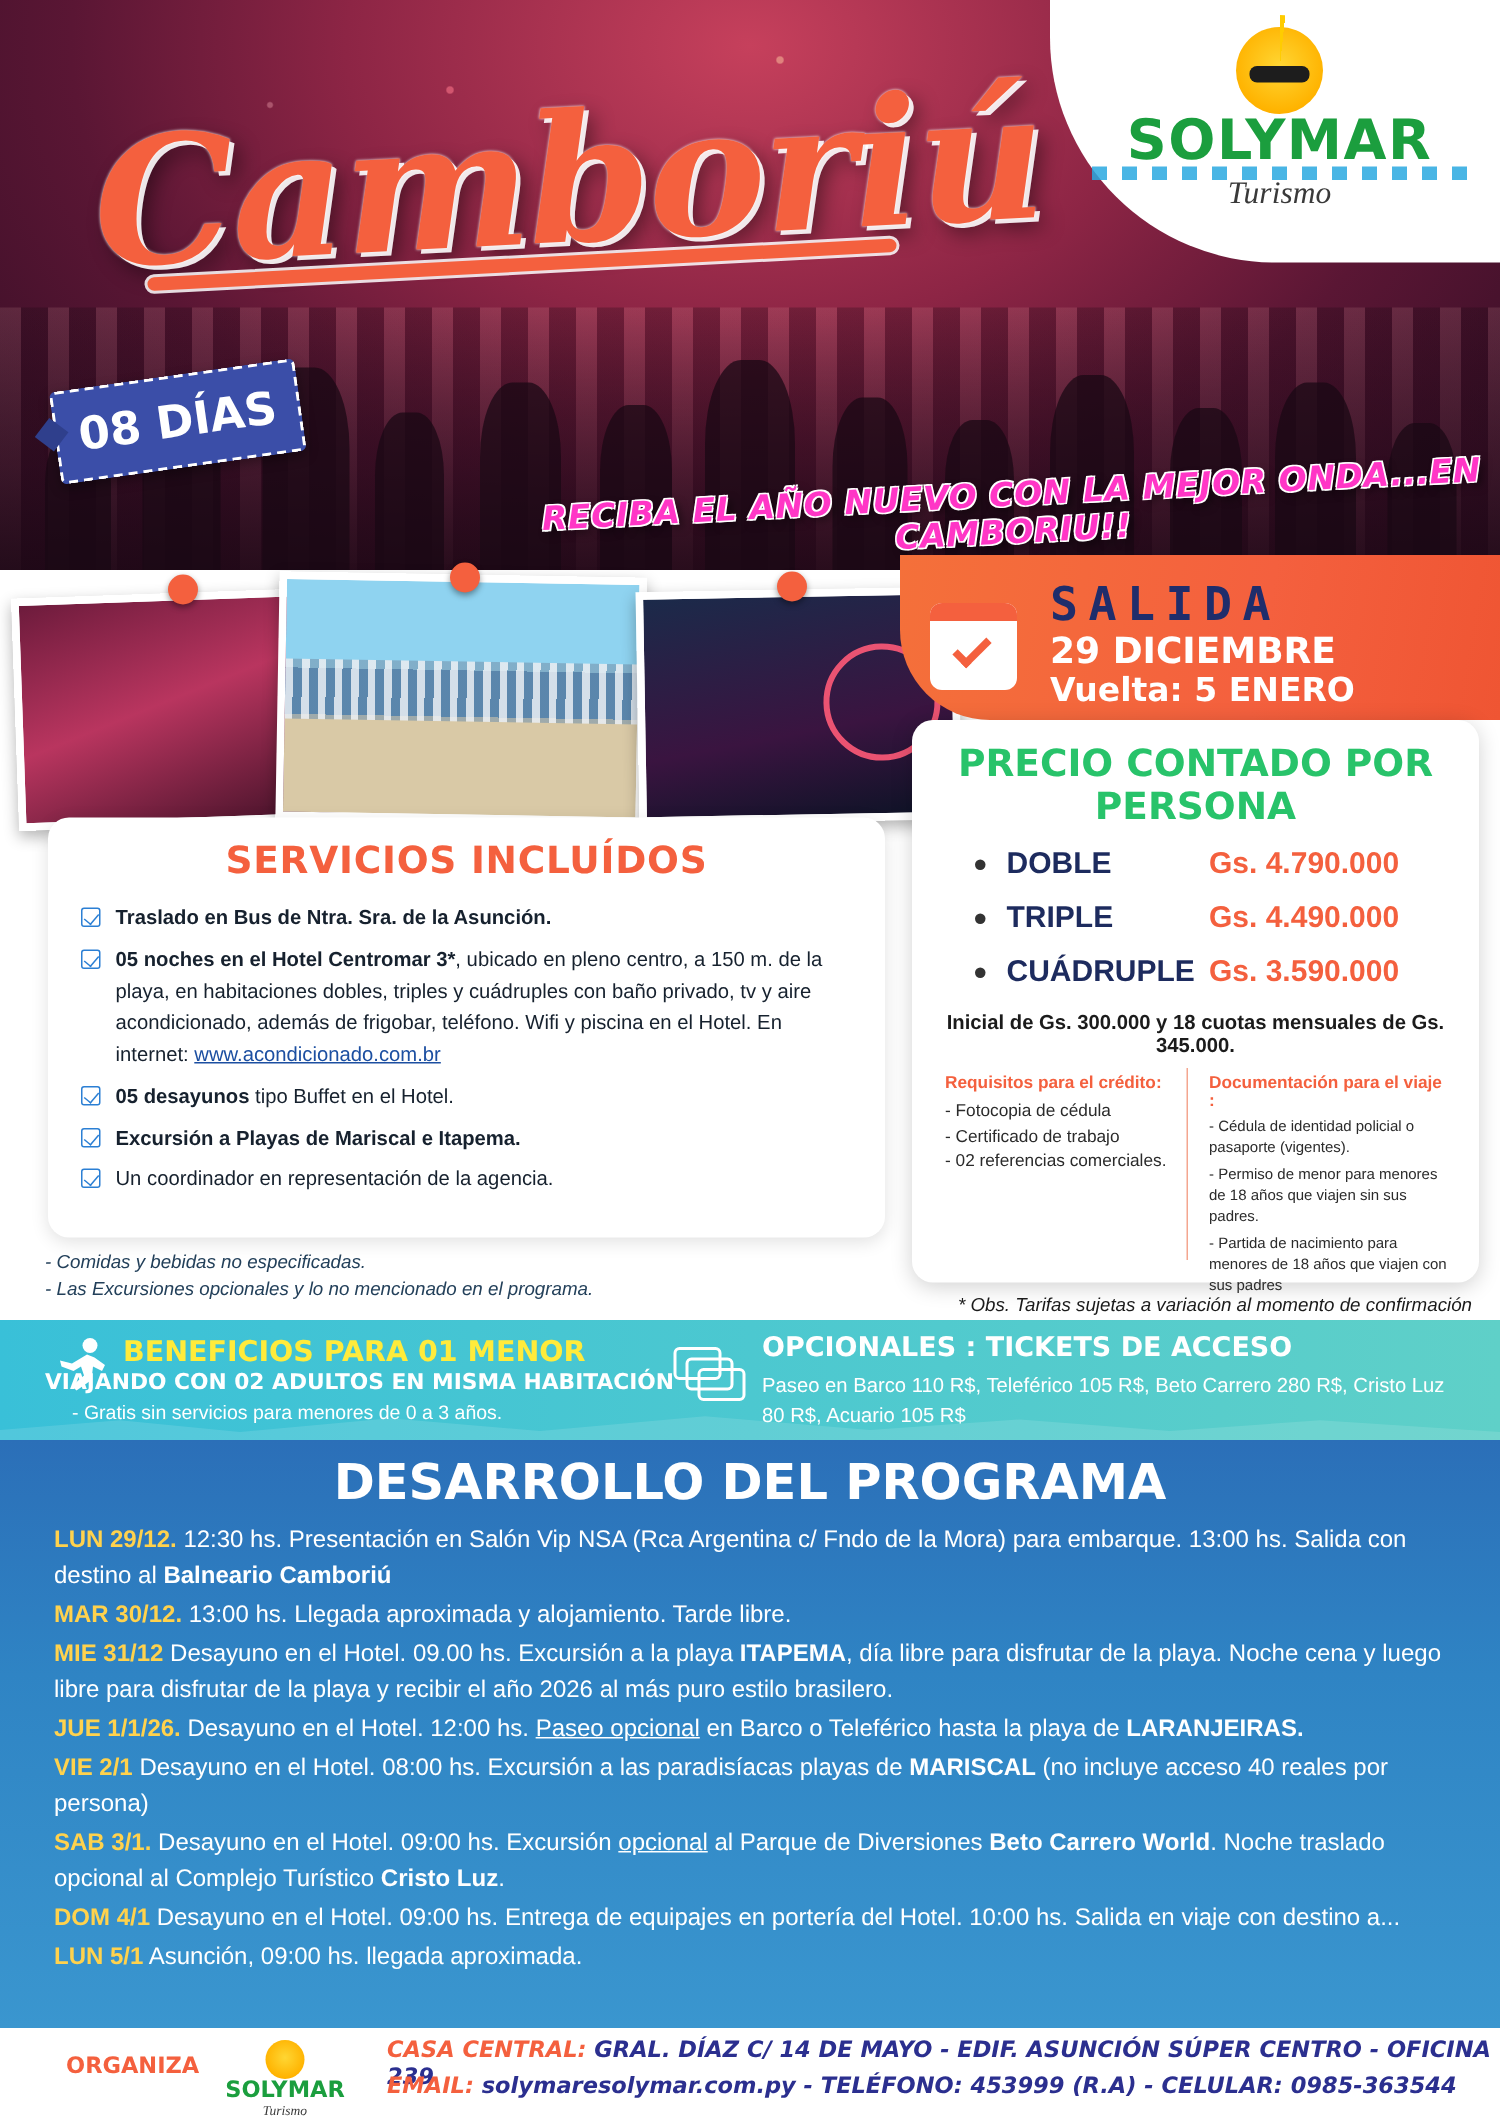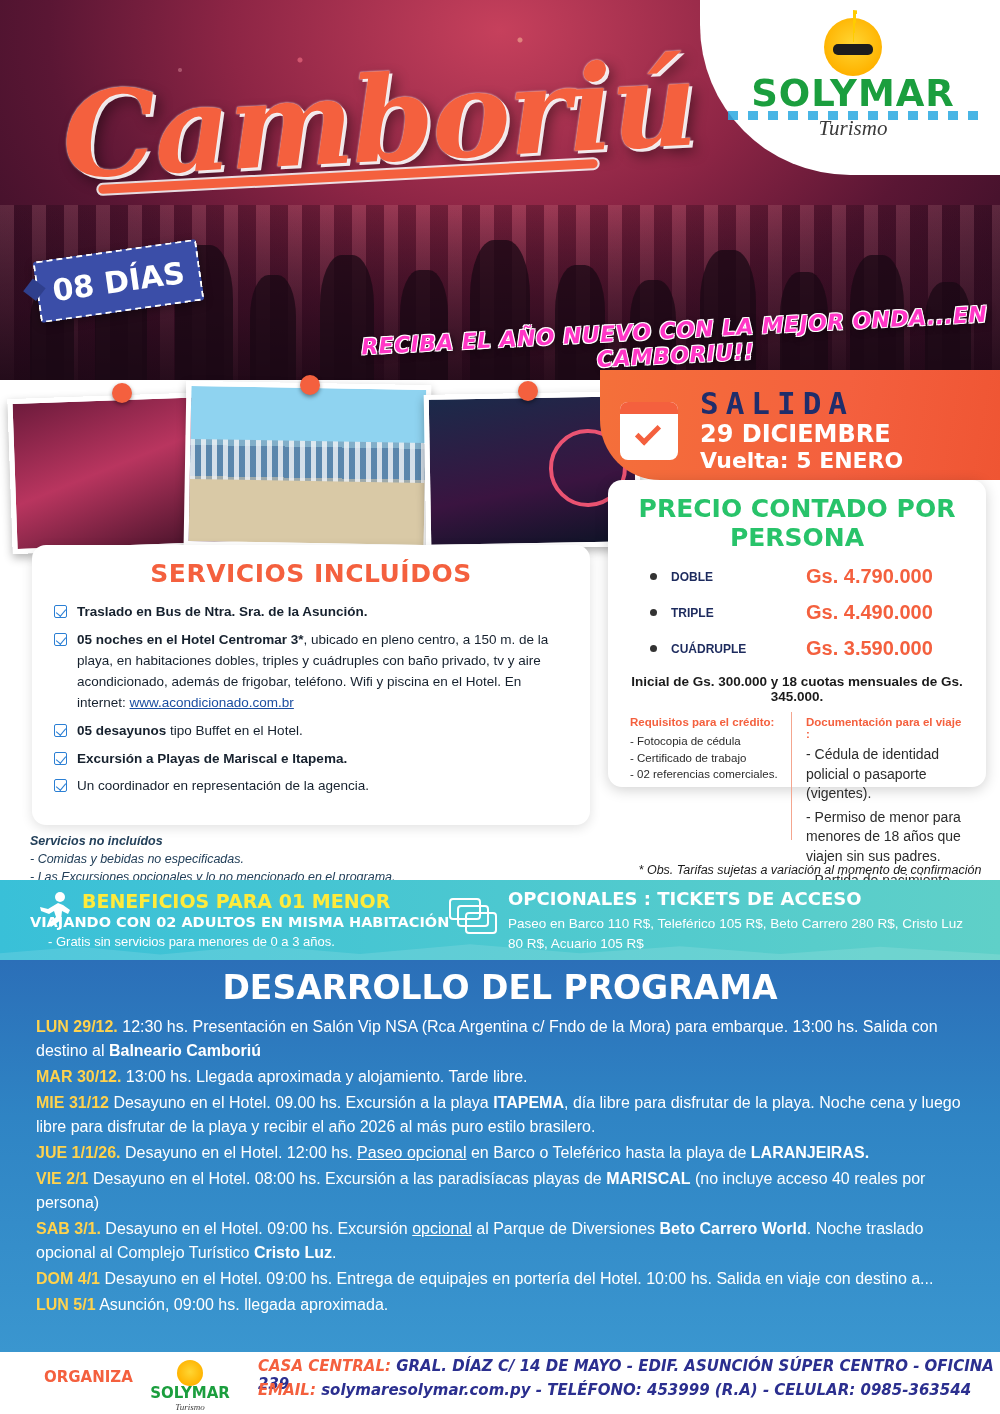--- a/index.html
+++ b/index.html
@@ -157,52 +157,52 @@
     position:absolute; left:700px; top:420px; font-family:"DejaVu Sans", sans-serif;
     font-weight:bold; font-size:24px; color:#ffffff;
   }
   .salida-d2{
     position:absolute; left:700px; top:448px; font-family:"DejaVu Sans", sans-serif;
     font-weight:bold; font-size:22px; color:#ffffff;
   }
 
   
   .price-panel{
-    position:absolute; left:608px; top:480px; width:378px; height:307px;
+    position:absolute; left:608px; top:480px; width:378px; height:375px;
     background:#ffffff; border-radius:14px; box-shadow:0 3px 14px rgba(0,0,0,.18);
   }
   .price-title{
     text-align:center; margin-top:14px;
     font-family:"DejaVu Sans", sans-serif; font-weight:bold; font-size:25px;
     color:#28c36a;
   }
   .price-pill{
     width:300px; margin:10px auto 0; height:27px; border-radius:14px;
     background:#3fc97a; color:#fff; font-size:15px;
     display:flex; align-items:center; justify-content:center;
   }
   .price-row{
     display:flex; align-items:center; margin:13px 0 0 42px;
   }
   .price-row .dot{ width:7px; height:7px; border-radius:50%; background:#333; margin-right:14px; }
-  .price-row .lbl{ width:135px; font-weight:bold; font-size:12px; color:#1d2b5e; }
+  .price-row .lbl{ width:135px; font-weight:bold; font-size:20px; color:#1d2b5e; }
   .price-row .val{ font-weight:bold; font-size:20px; color:#f4603e; }
   .price-note{
     text-align:center; font-size:13.5px; font-weight:bold; color:#1b1b1b; margin-top:14px;
   }
   .req-box{
     position:absolute; left:14px; top:232px; width:170px; height:128px;
     border-right:1.5px solid #f4a68f; padding:4px 8px;
   }
   .doc-box{
     position:absolute; left:190px; top:232px; width:178px; height:128px; padding:4px 8px;
   }
   .req-h{ color:#f4603e; font-weight:bold; font-size:11.5px; margin-bottom:5px; }
   .req-li{ font-size:11.5px; color:#2b2b2b; line-height:1.45; }
-  .doc-li{ font-size:14px; color:#2b2b2b; line-height:1.4; margin-bottom:4px; }
+  .doc-li{ font-size:10px; color:#2b2b2b; line-height:1.4; margin-bottom:4px; }
   .obs{
     position:absolute; left:635px; top:862px; width:350px;
     font-size:12.5px; font-style:italic; color:#1a1a1a; text-align:center; line-height:1.35;
   }
 
   
   .serv-panel{
     position:absolute; left:32px; top:545px; width:558px; height:280px;
     background:#ffffff; border-radius:14px; box-shadow:0 3px 12px rgba(0,0,0,.12);
   }
@@ -428,21 +428,20 @@
 
     <div class="serv-item">
       <span class="chk"></span>
       <span class="serv-txt">Un coordinador en representación de la agencia.</span>
     </div>
 
   </div>
 </div>
 
 <div class="no-inc">
-  <div class="h">Servicios no incluídos</div>
   <div>- Comidas y bebidas no especificadas.</div>
   <div>- Las Excursiones opcionales y lo no mencionado en el programa.</div>
 </div>
 
 <div class="band"></div>
 <div class="runner">
   <svg viewBox="0 0 40 40" width="40" height="40">
       <circle cx="26" cy="7" r="5" fill="#fff"></circle>
       <path d="M24 13 L14 19 L6 17 L7 21 L15 24 L20 21 L22 27 L14 34 L17 37 L27 30 L28 21 L34 24 L36 20 L29 15 Z" fill="#fff"></path>
     </svg>

